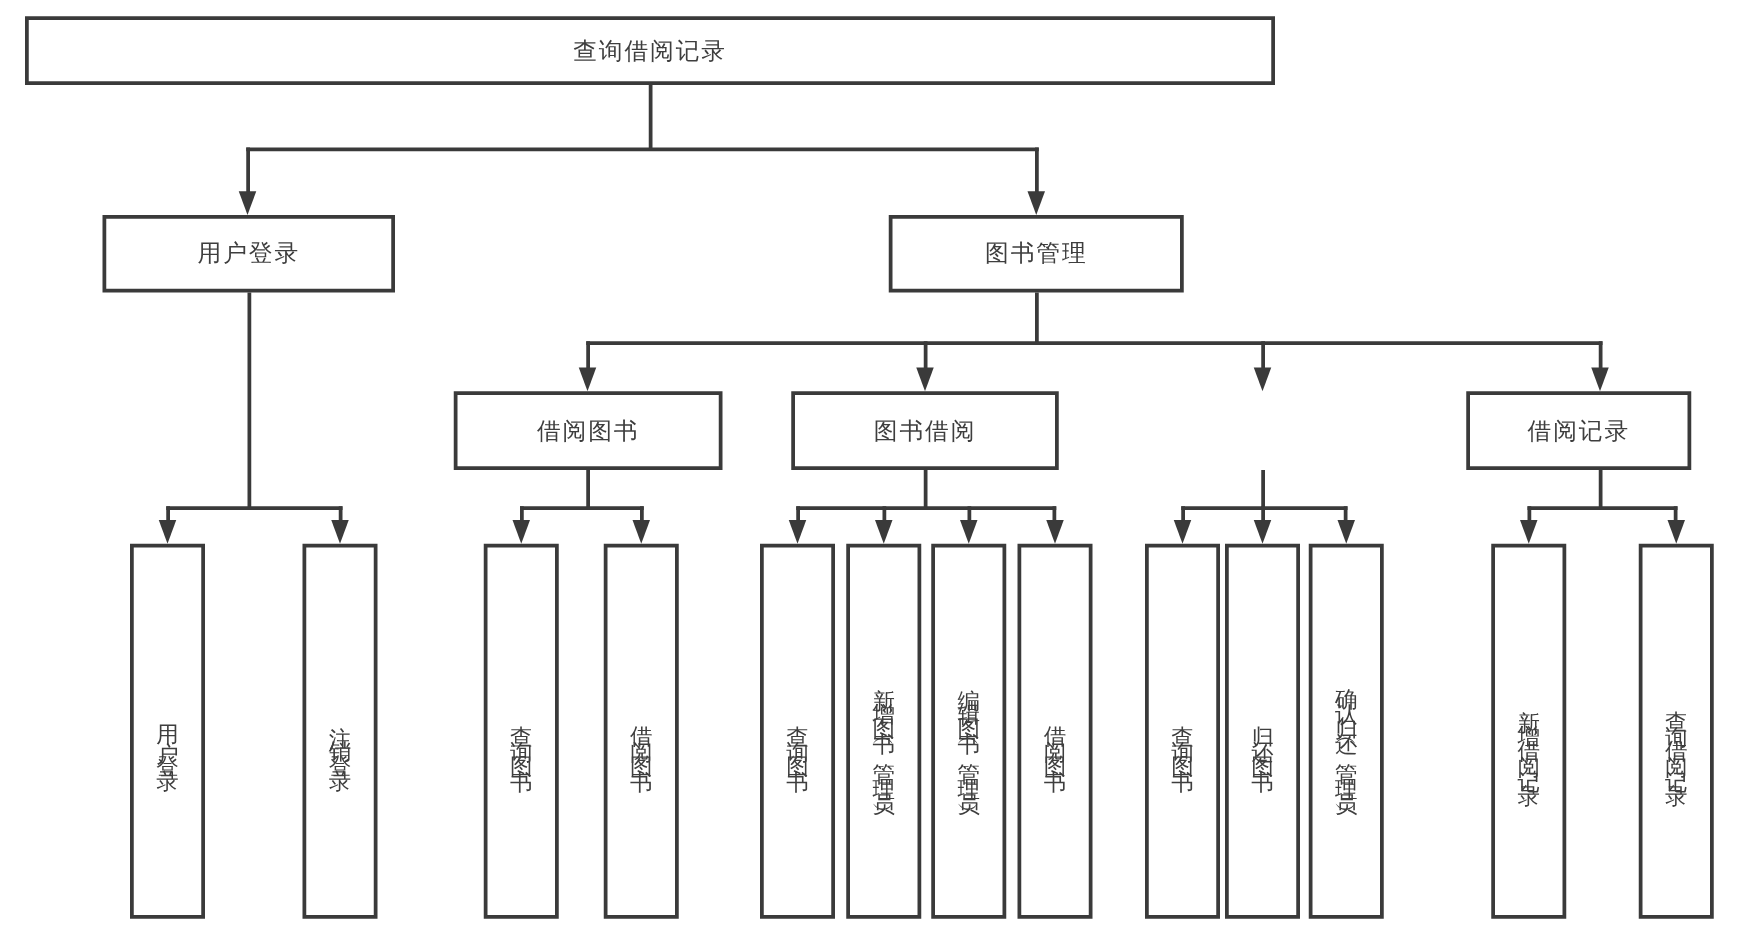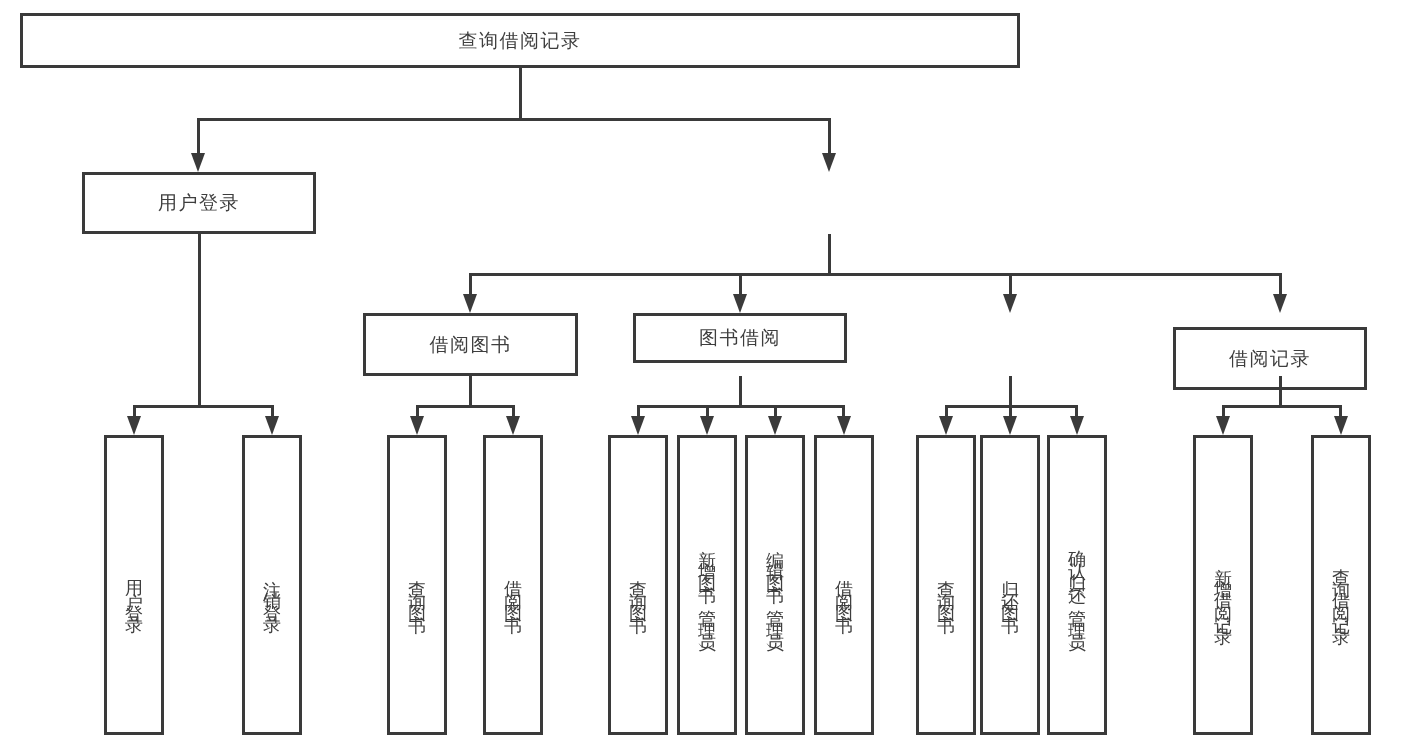--- a/index.html
+++ b/index.html
@@ -40,31 +40,34 @@
 <div class="canvas">
 
   <div class="box h" style="left:20px;top:13px;width:1000px;height:55px">
     <span>查询借阅记录</span>
   </div>
 
   <div class="box h" style="left:82px;top:172px;width:234px;height:62px">
     <span>用户登录</span>
   </div>
 
+  <div class="box h" style="left:711px;top:172px;width:236px;height:62px">
+    <span>图书管理</span>
+  </div>
 
   <div class="box h" style="left:363px;top:313px;width:215px;height:63px">
     <span>借阅图书</span>
   </div>
 
-  <div class="box h" style="left:633px;top:313px;width:214px;height:50px">
+  <div class="box h" style="left:633px;top:313px;width:214px;height:63px">
     <span>图书借阅</span>
   </div>
 
 
-  <div class="box h" style="left:1173px;top:327px;width:194px;height:63px">
+  <div class="box h" style="left:1173px;top:313px;width:180px;height:63px">
     <span>借阅记录</span>
   </div>
 
   <div class="box v" style="left:104px;top:435px;width:60px;height:300px">
     <span>用户登录</span>
   </div>
   <div class="box v" style="left:242px;top:435px;width:60px;height:300px">
     <span>注销登录</span>
   </div>
 

